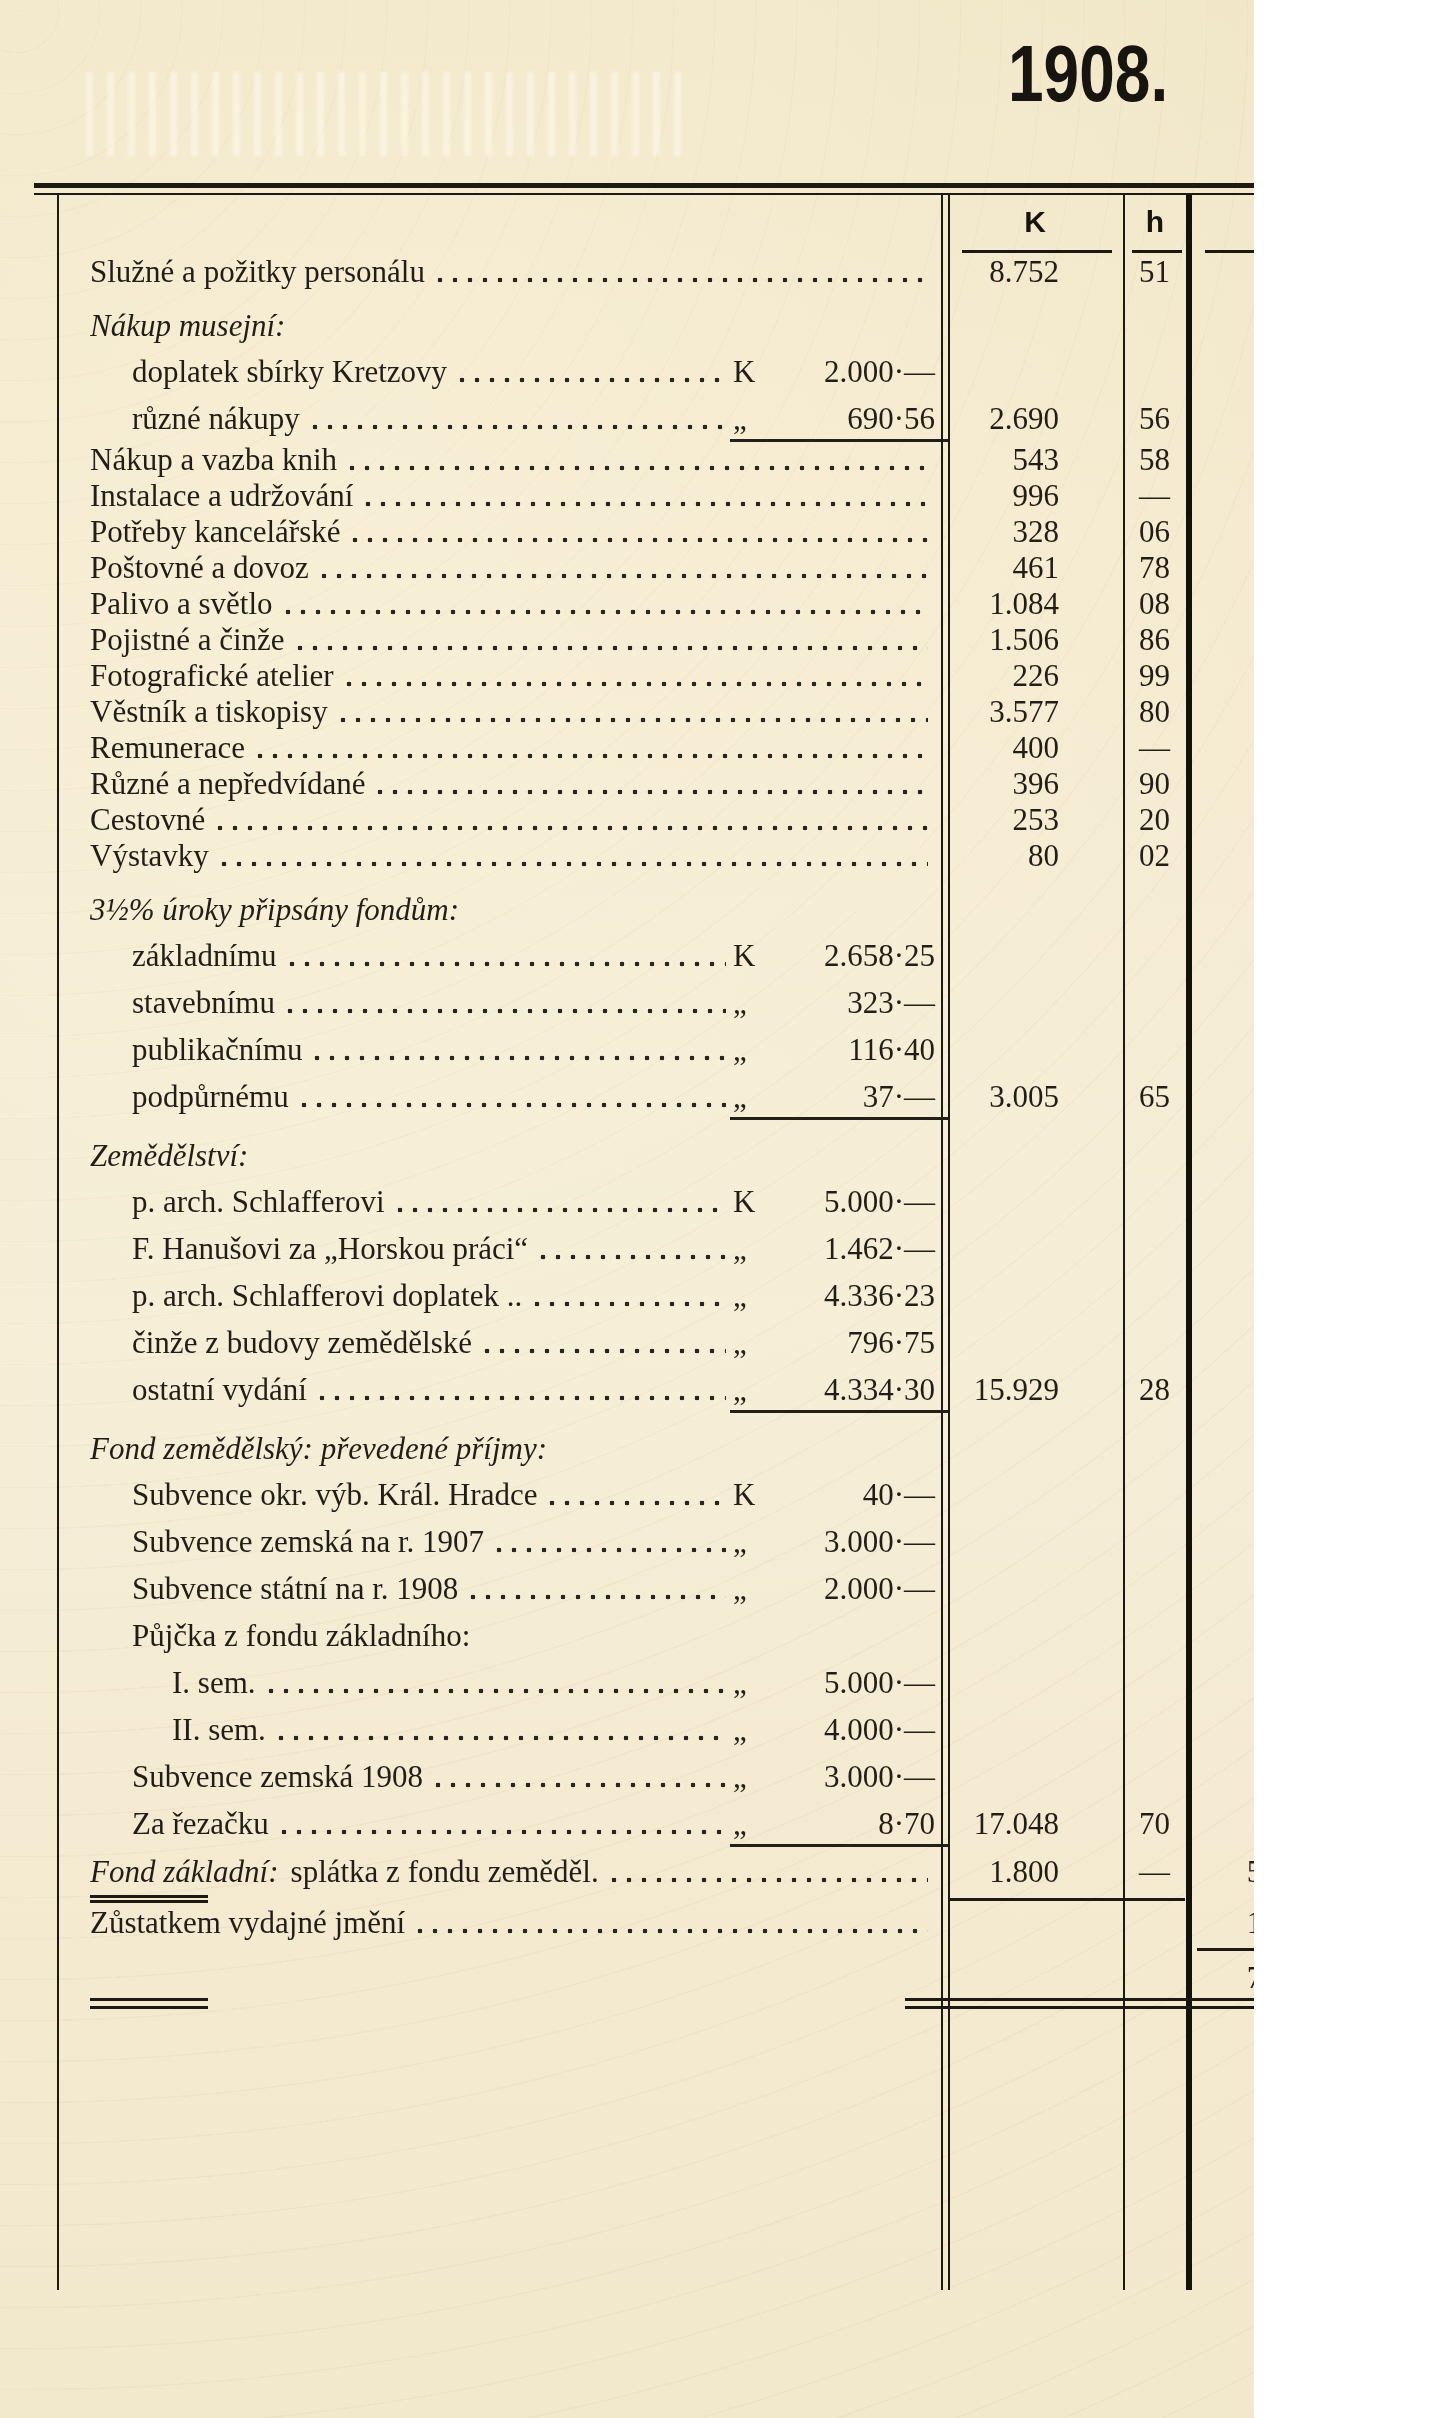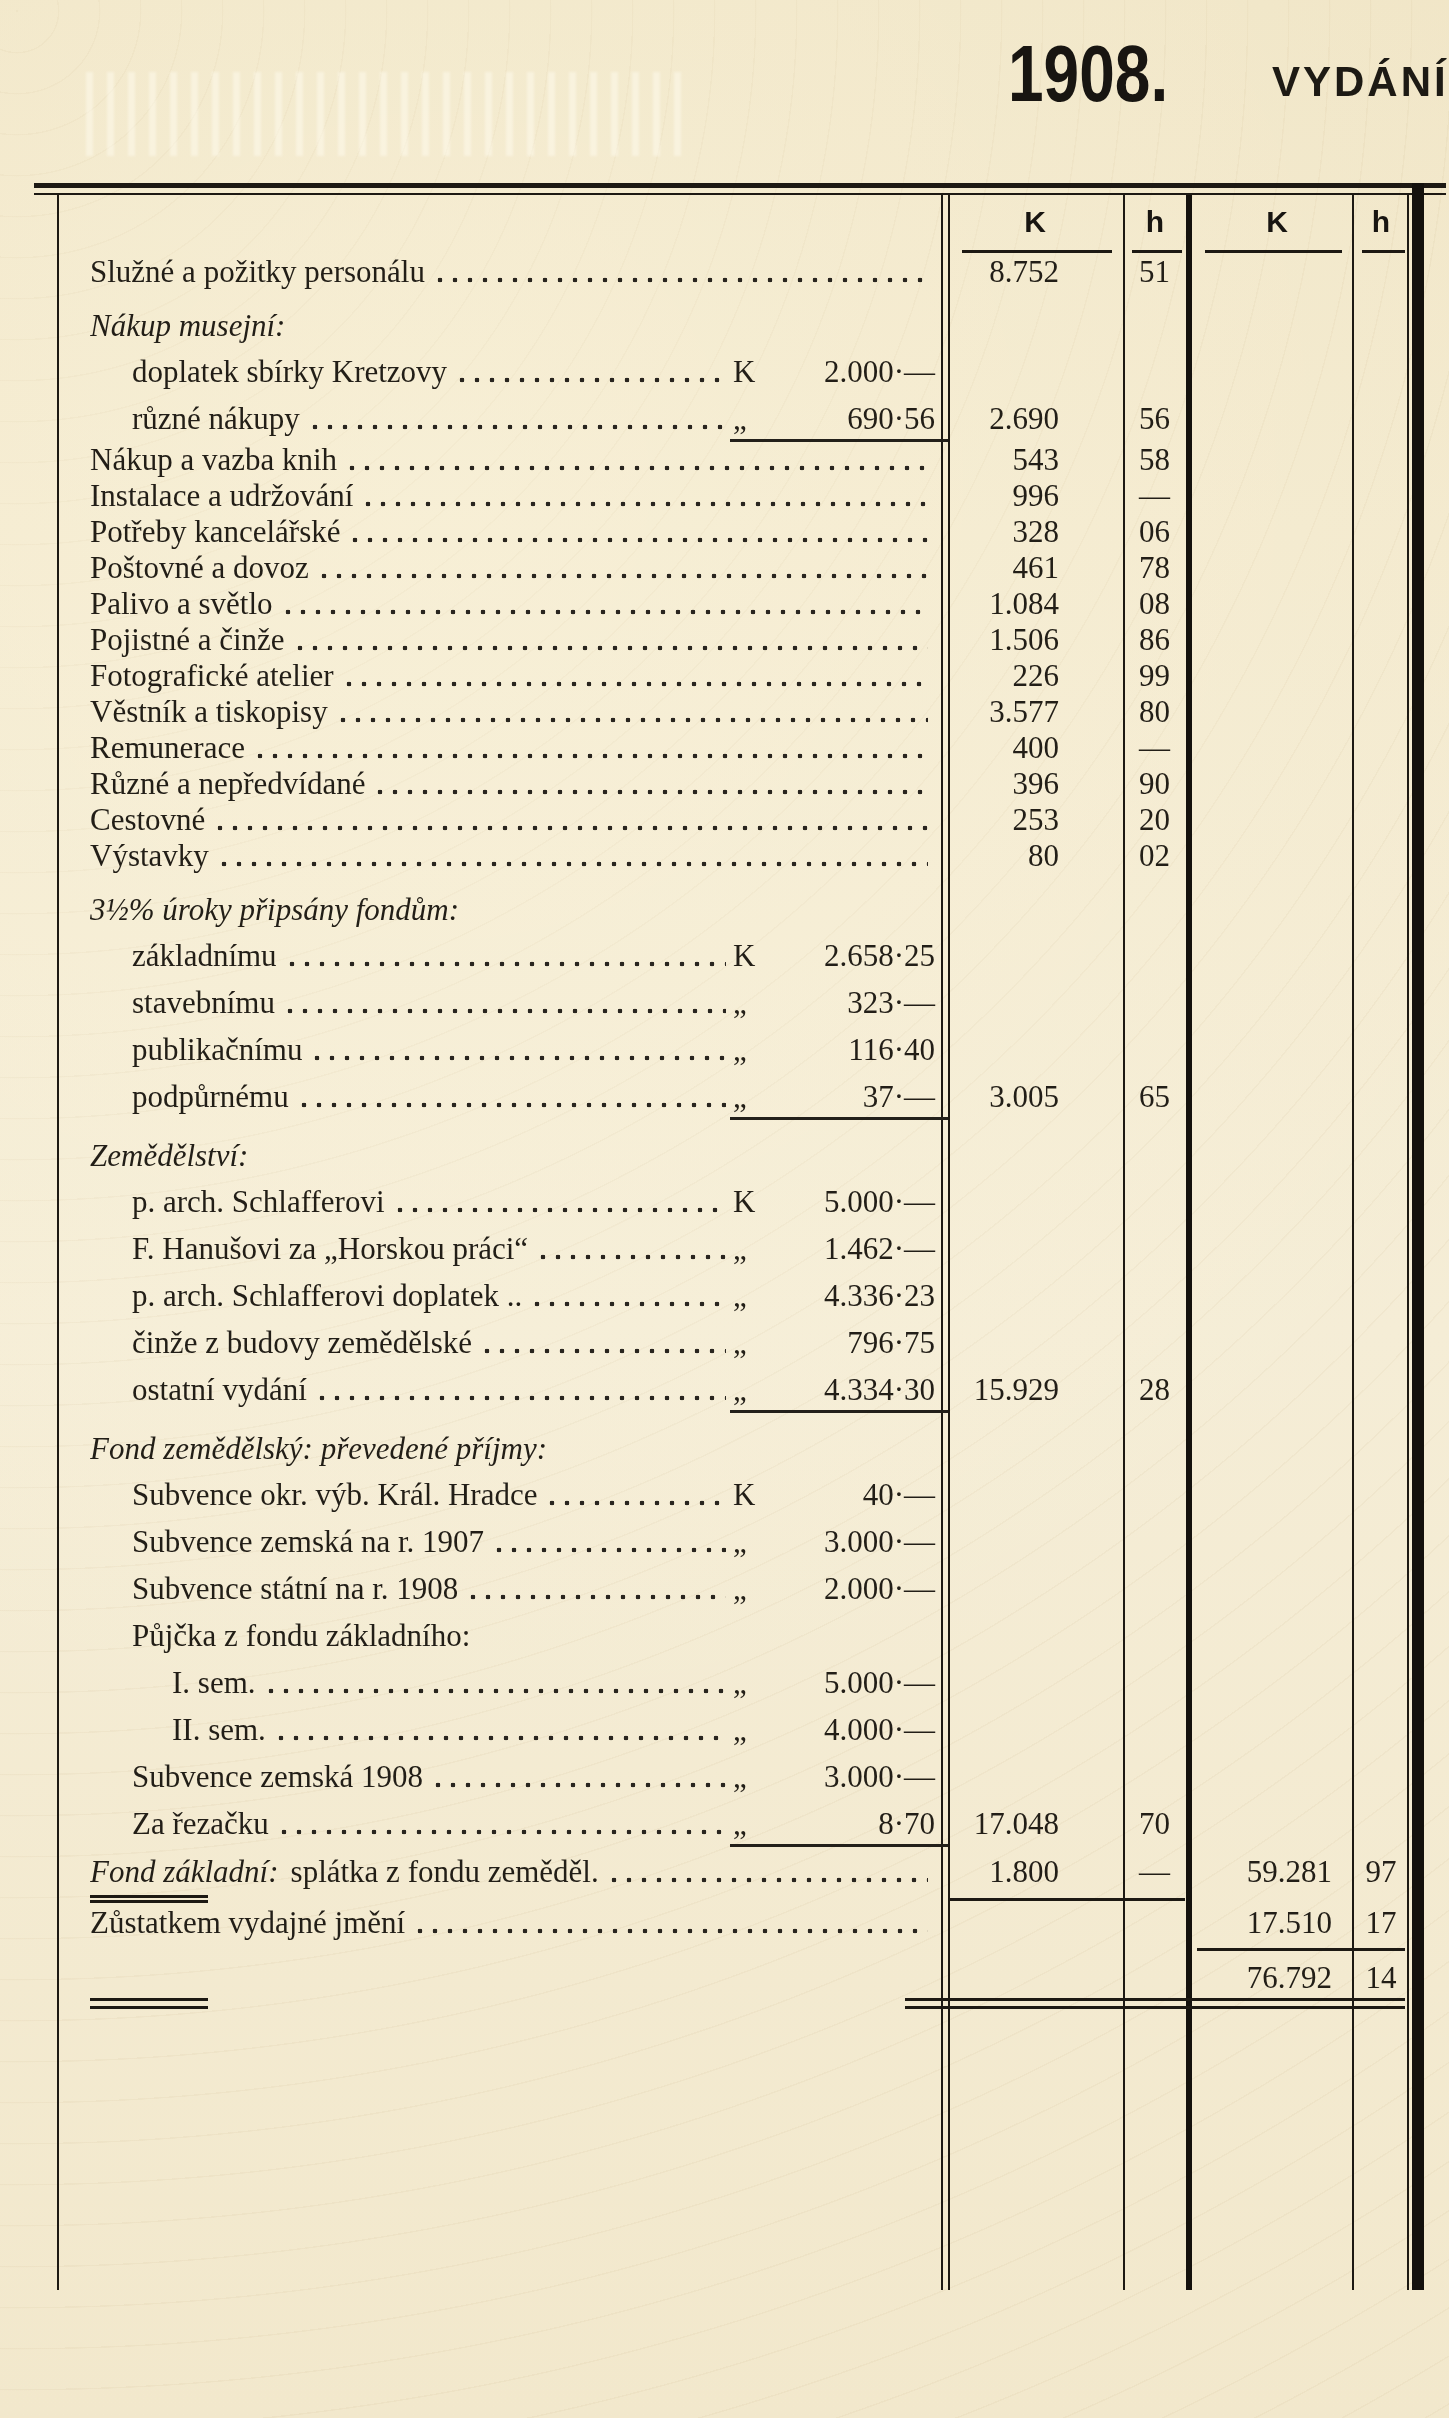--- a/index.html
+++ b/index.html
@@ -1,17 +1,17 @@
 <!DOCTYPE html>
 <html><head>
 <meta charset="utf-8">
 <style>
   html,body{margin:0;padding:0;}
   .page{
-    position:relative; width:1449px; height:2418px; overflow:hidden;
+    position:relative; width:1254px; height:2418px; overflow:hidden;
     background:
       radial-gradient(circle at 30% 20%, rgba(255,250,230,.35), transparent 60%),
       repeating-radial-gradient(circle at 17px 11px, rgba(150,110,50,.05) 0 1.2px, transparent 1.6px 41px),
       linear-gradient(180deg,#f0e5c6 0%, #f3e9cd 22%, #f5edd6 55%, #f2e8cc 100%);
     font-family:"Liberation Serif","DejaVu Serif",serif;
     color:#221e17;
   }
   
   .year{
     position:absolute; top:28px; left:1008px; font-family:"Liberation Sans","DejaVu Sans",sans-serif;

